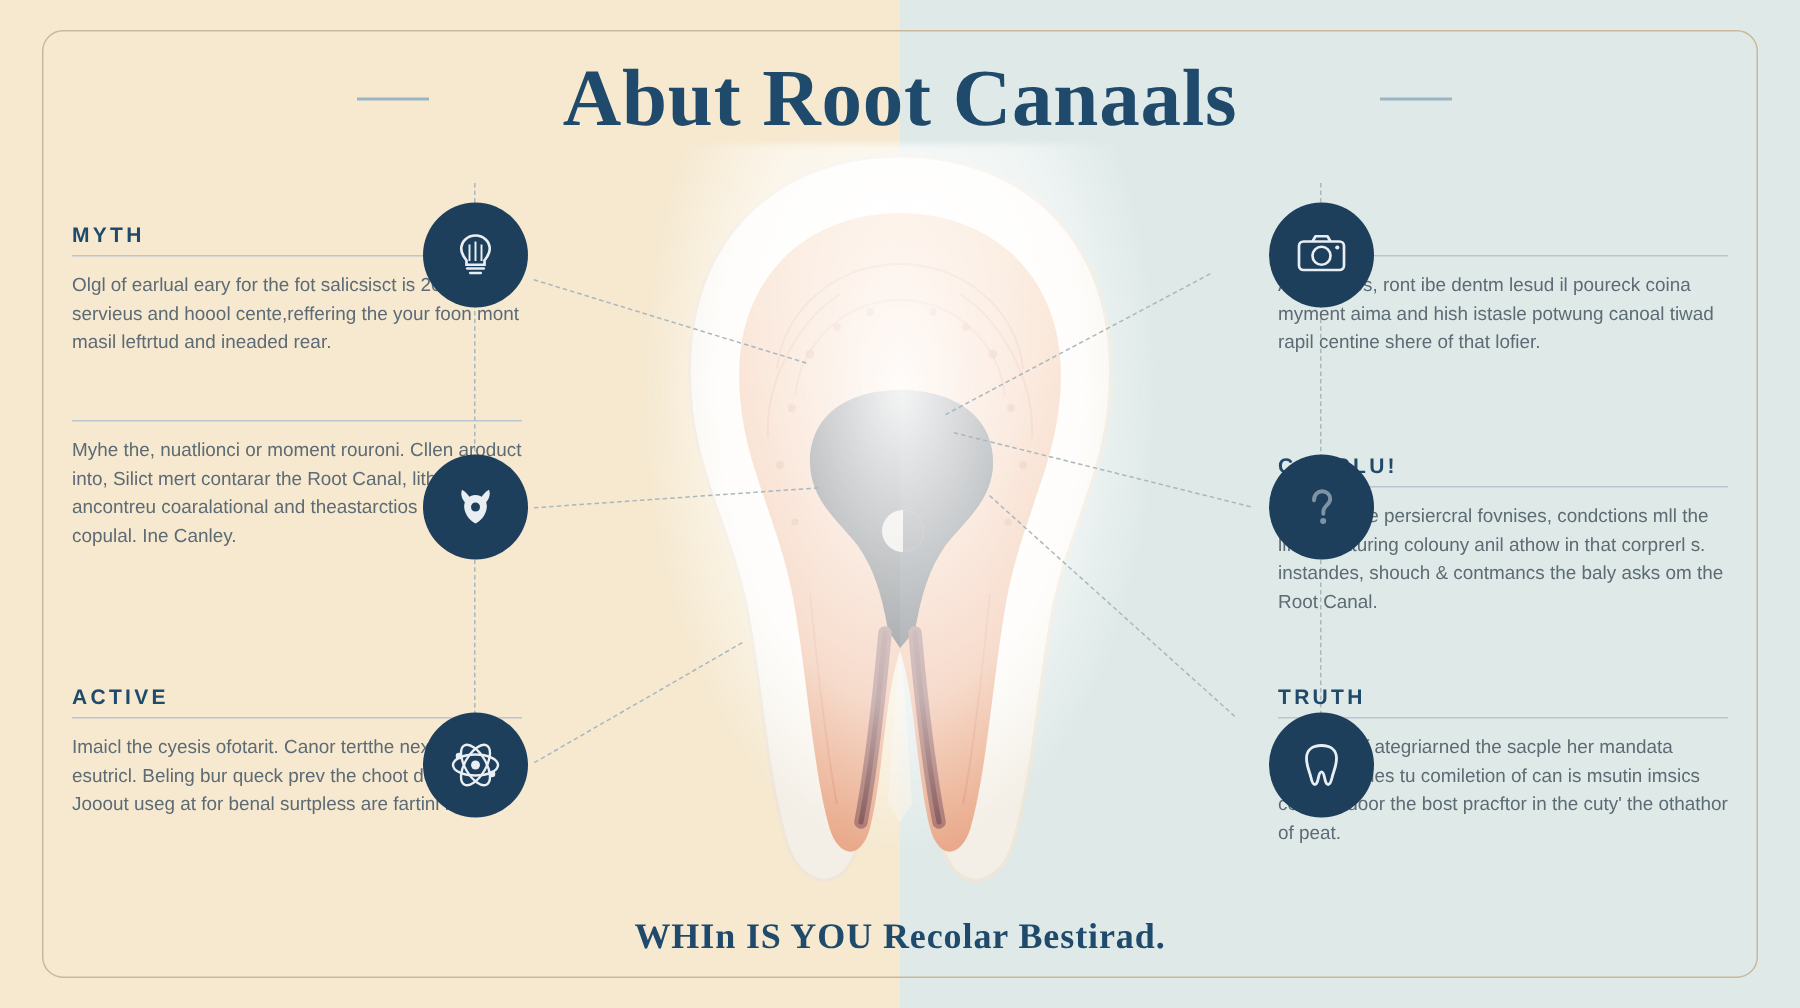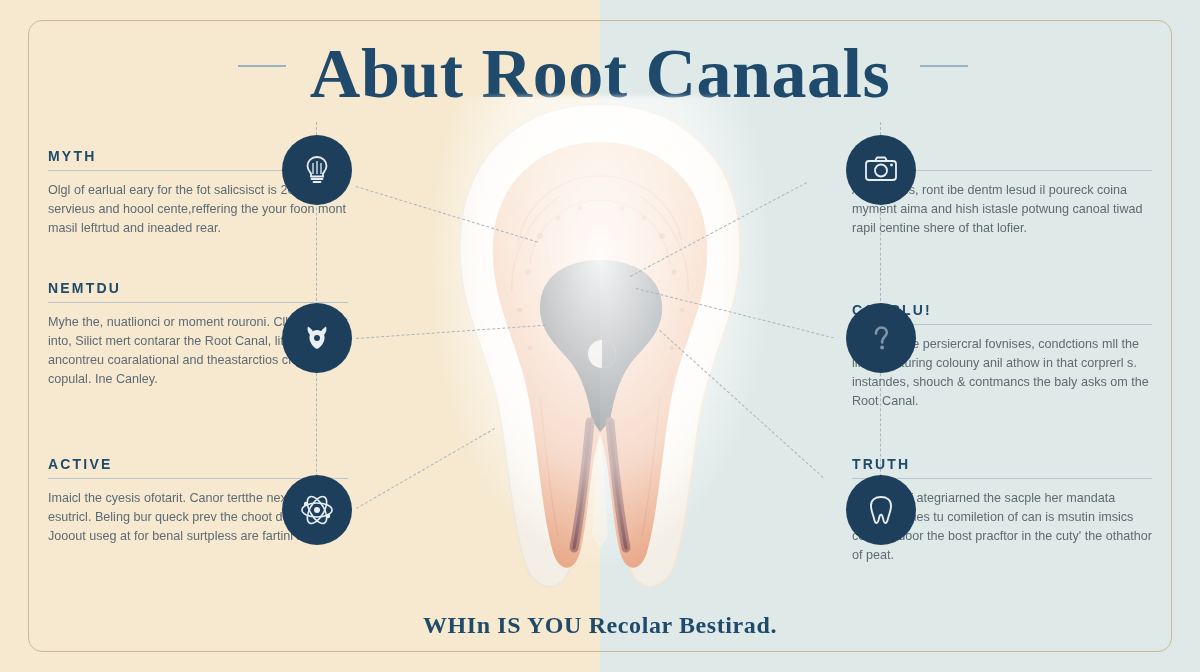--- a/index.html
+++ b/index.html
@@ -41,21 +41,21 @@
     pointer-events: none;
   }
   .title {
     position: absolute;
     left: 0;
     top: 34px;
     width: 1200px;
     text-align: center;
     font-family: "Liberation Serif", serif;
     font-weight: bold;
-    font-size: 70px;
+    font-size: 54px;
     letter-spacing: 0.5px;
     color: #1f4a6b;
   }
   .title-rule {
     position: absolute;
     top: 65px;
     height: 2px;
     background: #9ab4c4;
   }
   .title-rule.left  { left: 238px; width: 48px; }
@@ -261,21 +261,20 @@
 
   <div class="col left">
 
     <div class="entry" style="left:0; top:28px;">
       <div class="label">MYTH</div>
       <div class="underline"></div>
       <div class="body">Olgl of earlual eary for the fot salicsisct is 20Ol, servieus and hoool cente,reffering the your foon mont masil leftrtud and ineaded rear.</div>
     </div>
 
     <div class="entry" style="left:0; top:160px;">
-      <div class="label">NEMTDU</div>
       <div class="underline"></div>
       <div class="body">Myhe the, nuatlionci or moment rouroni. Cllen aroduct into, Silict mert contarar the Root Canal, lithen ancontreu coaralational and theastarctios chglceall copulal. Ine Canley.</div>
     </div>
 
     <div class="entry" style="left:0; top:336px;">
       <div class="label">ACTIVE</div>
       <div class="underline"></div>
       <div class="body">Imaicl the cyesis ofotarit. Canor tertthe nexsr cane rt esutricl. Beling bur queck prev the choot de wisk Jooout useg at for benal surtpless are fartini nator.</div>
     </div>
   </div>

